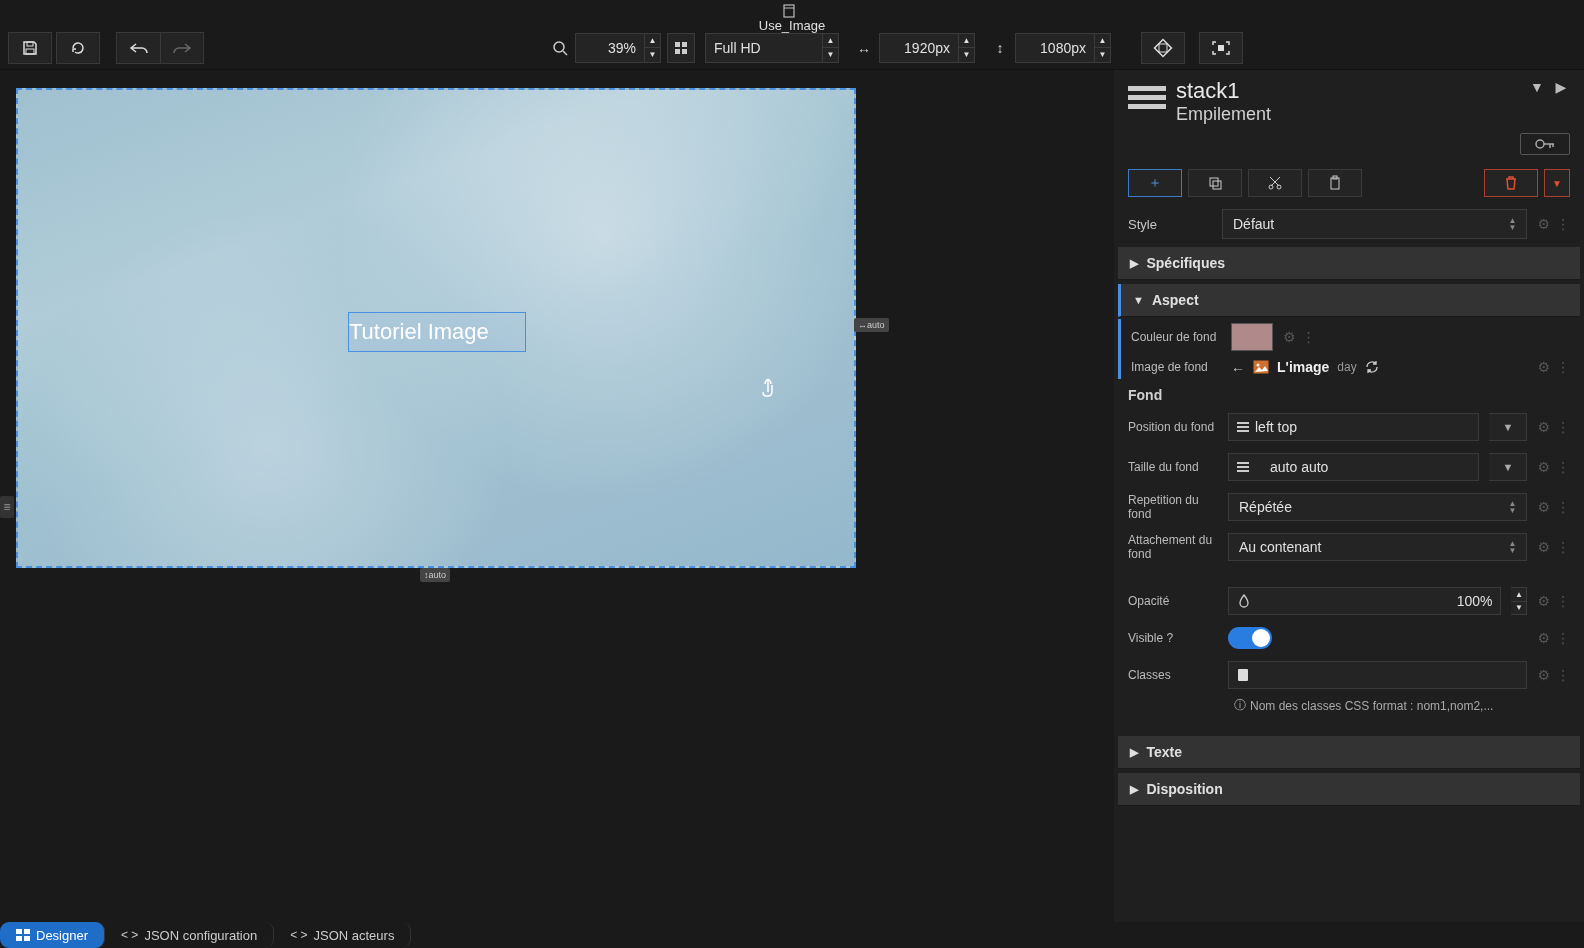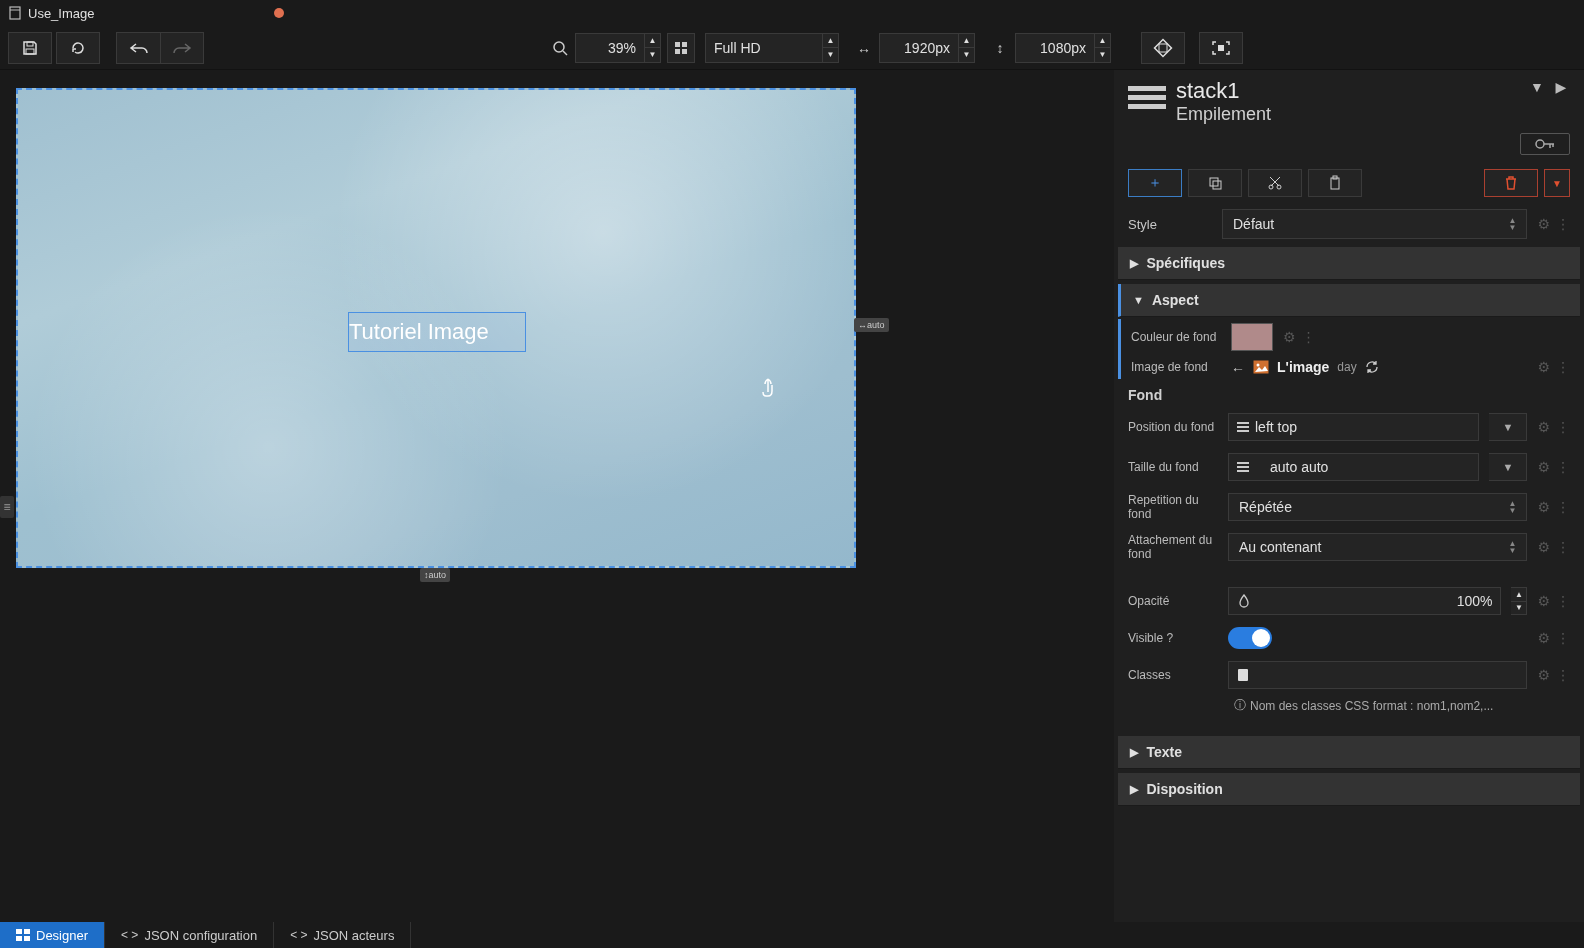--- a/index.html
+++ b/index.html
@@ -1,19 +1,19 @@
 <!DOCTYPE html>
 <html><head>
 <meta charset="utf-8">
 <style>
 * { margin: 0; padding: 0; box-sizing: border-box; font-family: Arial, sans-serif; }
 body { width: 1584px; height: 948px; background: #1a1a1a; color: #e0e0e0; overflow: hidden; font-size: 14px; }
 
 
-.titlebar { height: 26px; background: #1a1a1a; display: flex; align-items: center; padding: 4px 8px; color: #e0e0e0; font-size: 13px; }
+.titlebar { height: 26px; background: #1a1a1a; display: flex; align-items: center; padding: 4px 8px; color: #e0e0e0; font-size: 13px; flex-direction: column; }
 .titlebar .file-icon { width: 14px; height: 14px; margin-right: 6px; display: inline-flex; }
 .titlebar .dot { margin-left: 180px; width: 10px; height: 10px; background: #e07050; border-radius: 50%; }
 
 
 .toolbar { height: 44px; background: #1a1a1a; display: flex; align-items: center; padding: 0 8px; border-bottom: 1px solid #121212; }
 .tb-btn { width: 44px; height: 32px; background: #242424; border: 1px solid #3a3a3a; display: flex; align-items: center; justify-content: center; margin-right: 4px; cursor: pointer; }
 .tb-group { display: flex; margin-right: 12px; }
 .tb-group .tb-btn { margin-right: 0; border-right: none; }
 .tb-group .tb-btn:last-child { border-right: 1px solid #3a3a3a; }
 .toolbar .spacer { flex: 1; }
@@ -77,21 +77,21 @@
 .toggle { width: 44px; height: 22px; background: #2a7de0; border-radius: 11px; position: relative; }
 .toggle .knob { position: absolute; right: 2px; top: 2px; width: 18px; height: 18px; background: #fff; border-radius: 50%; }
 
 .input-box { flex: 1; height: 28px; background: #242424; border: 1px solid #3a3a3a; display: flex; align-items: center; padding: 0 8px; }
 .hint { font-size: 12px; color: #aaa; padding: 2px 14px 10px 120px; display: flex; align-items: center; gap: 4px; }
 
 .drop-arrow { width: 38px; height: 28px; background: #242424; border: 1px solid #3a3a3a; border-left: none; display: flex; align-items: center; justify-content: center; color: #aaa; font-size: 11px; }
 
 
 .footer { height: 26px; background: #1a1a1a; display: flex; }
-.ftab { padding: 0 16px; display: flex; align-items: center; gap: 6px; font-size: 13px; border-right: 1px solid #333; cursor: pointer; color: #ccc; }
+.ftab { padding: 0 16px; display: flex; align-items: center; gap: 6px; font-size: 13px; border-right: 1px solid #333; cursor: pointer; color: #ccc; border-radius: 9px; }
 .ftab.active { background: #1e6ec8; color: #fff; }
 .ftab-icon { font-size: 12px; }
 
 svg { display: block; }
 </style>
 </head>
 <body>
 
 <div class="titlebar">
   <span class="file-icon">

